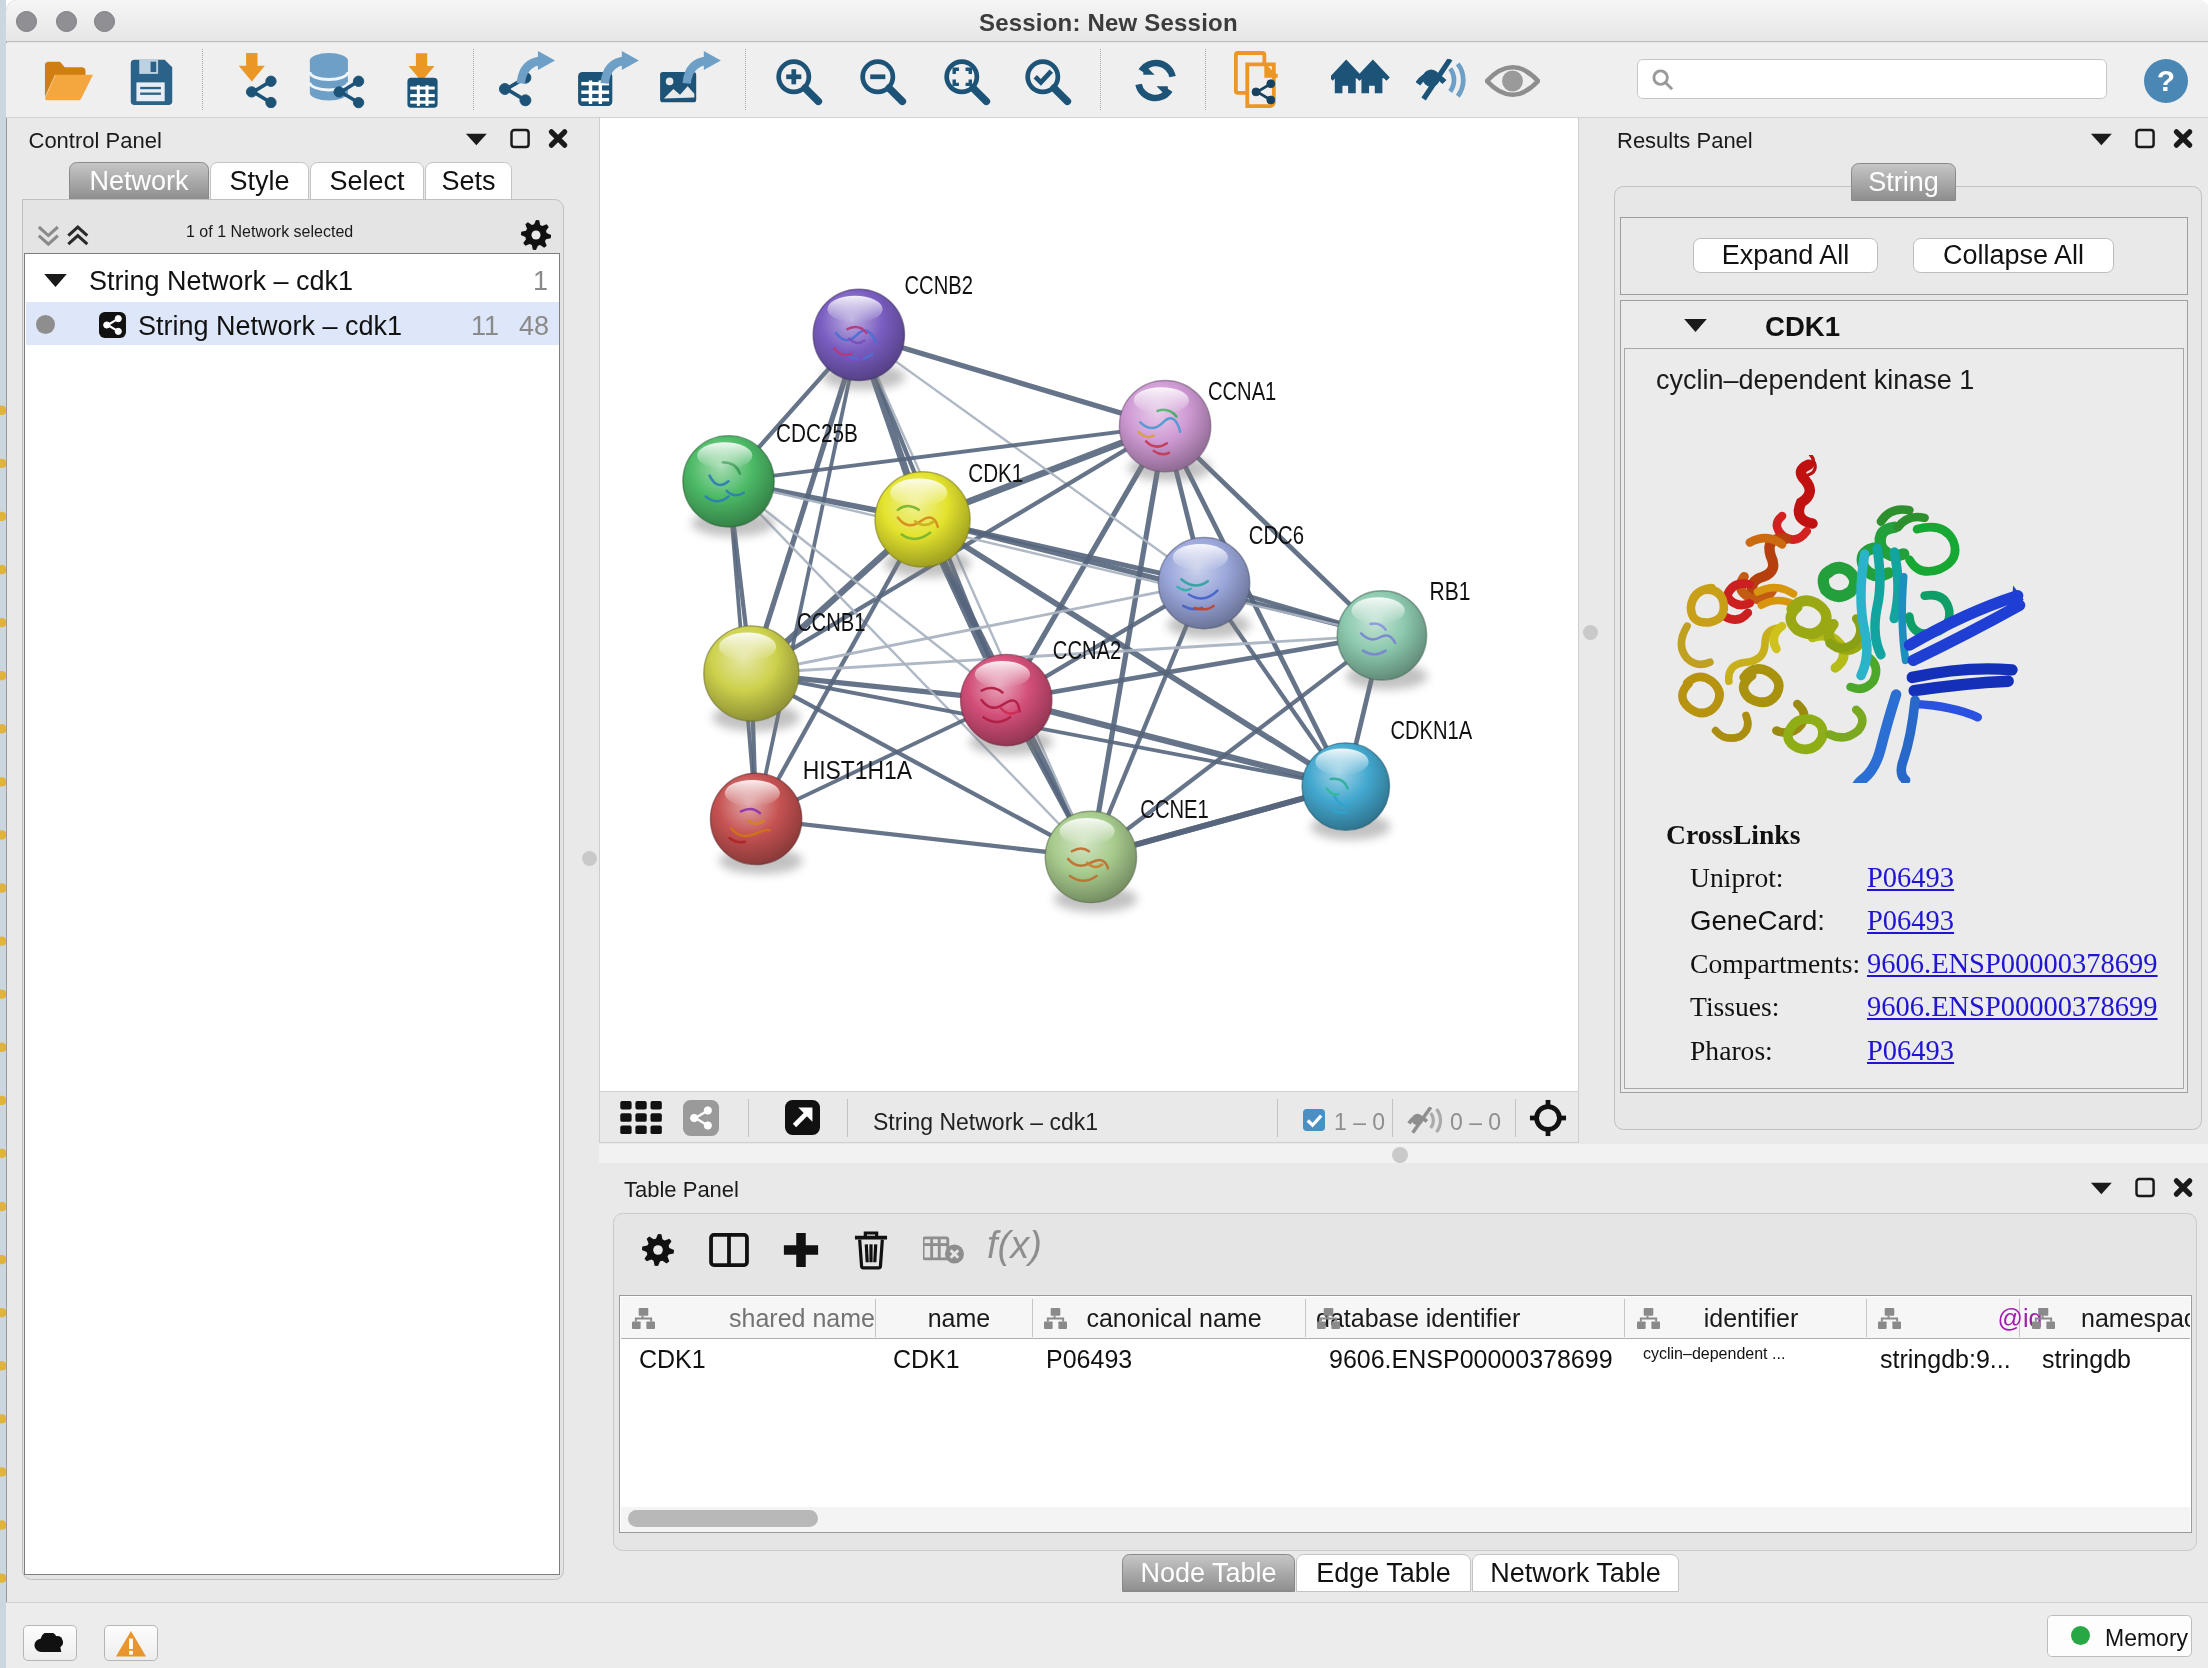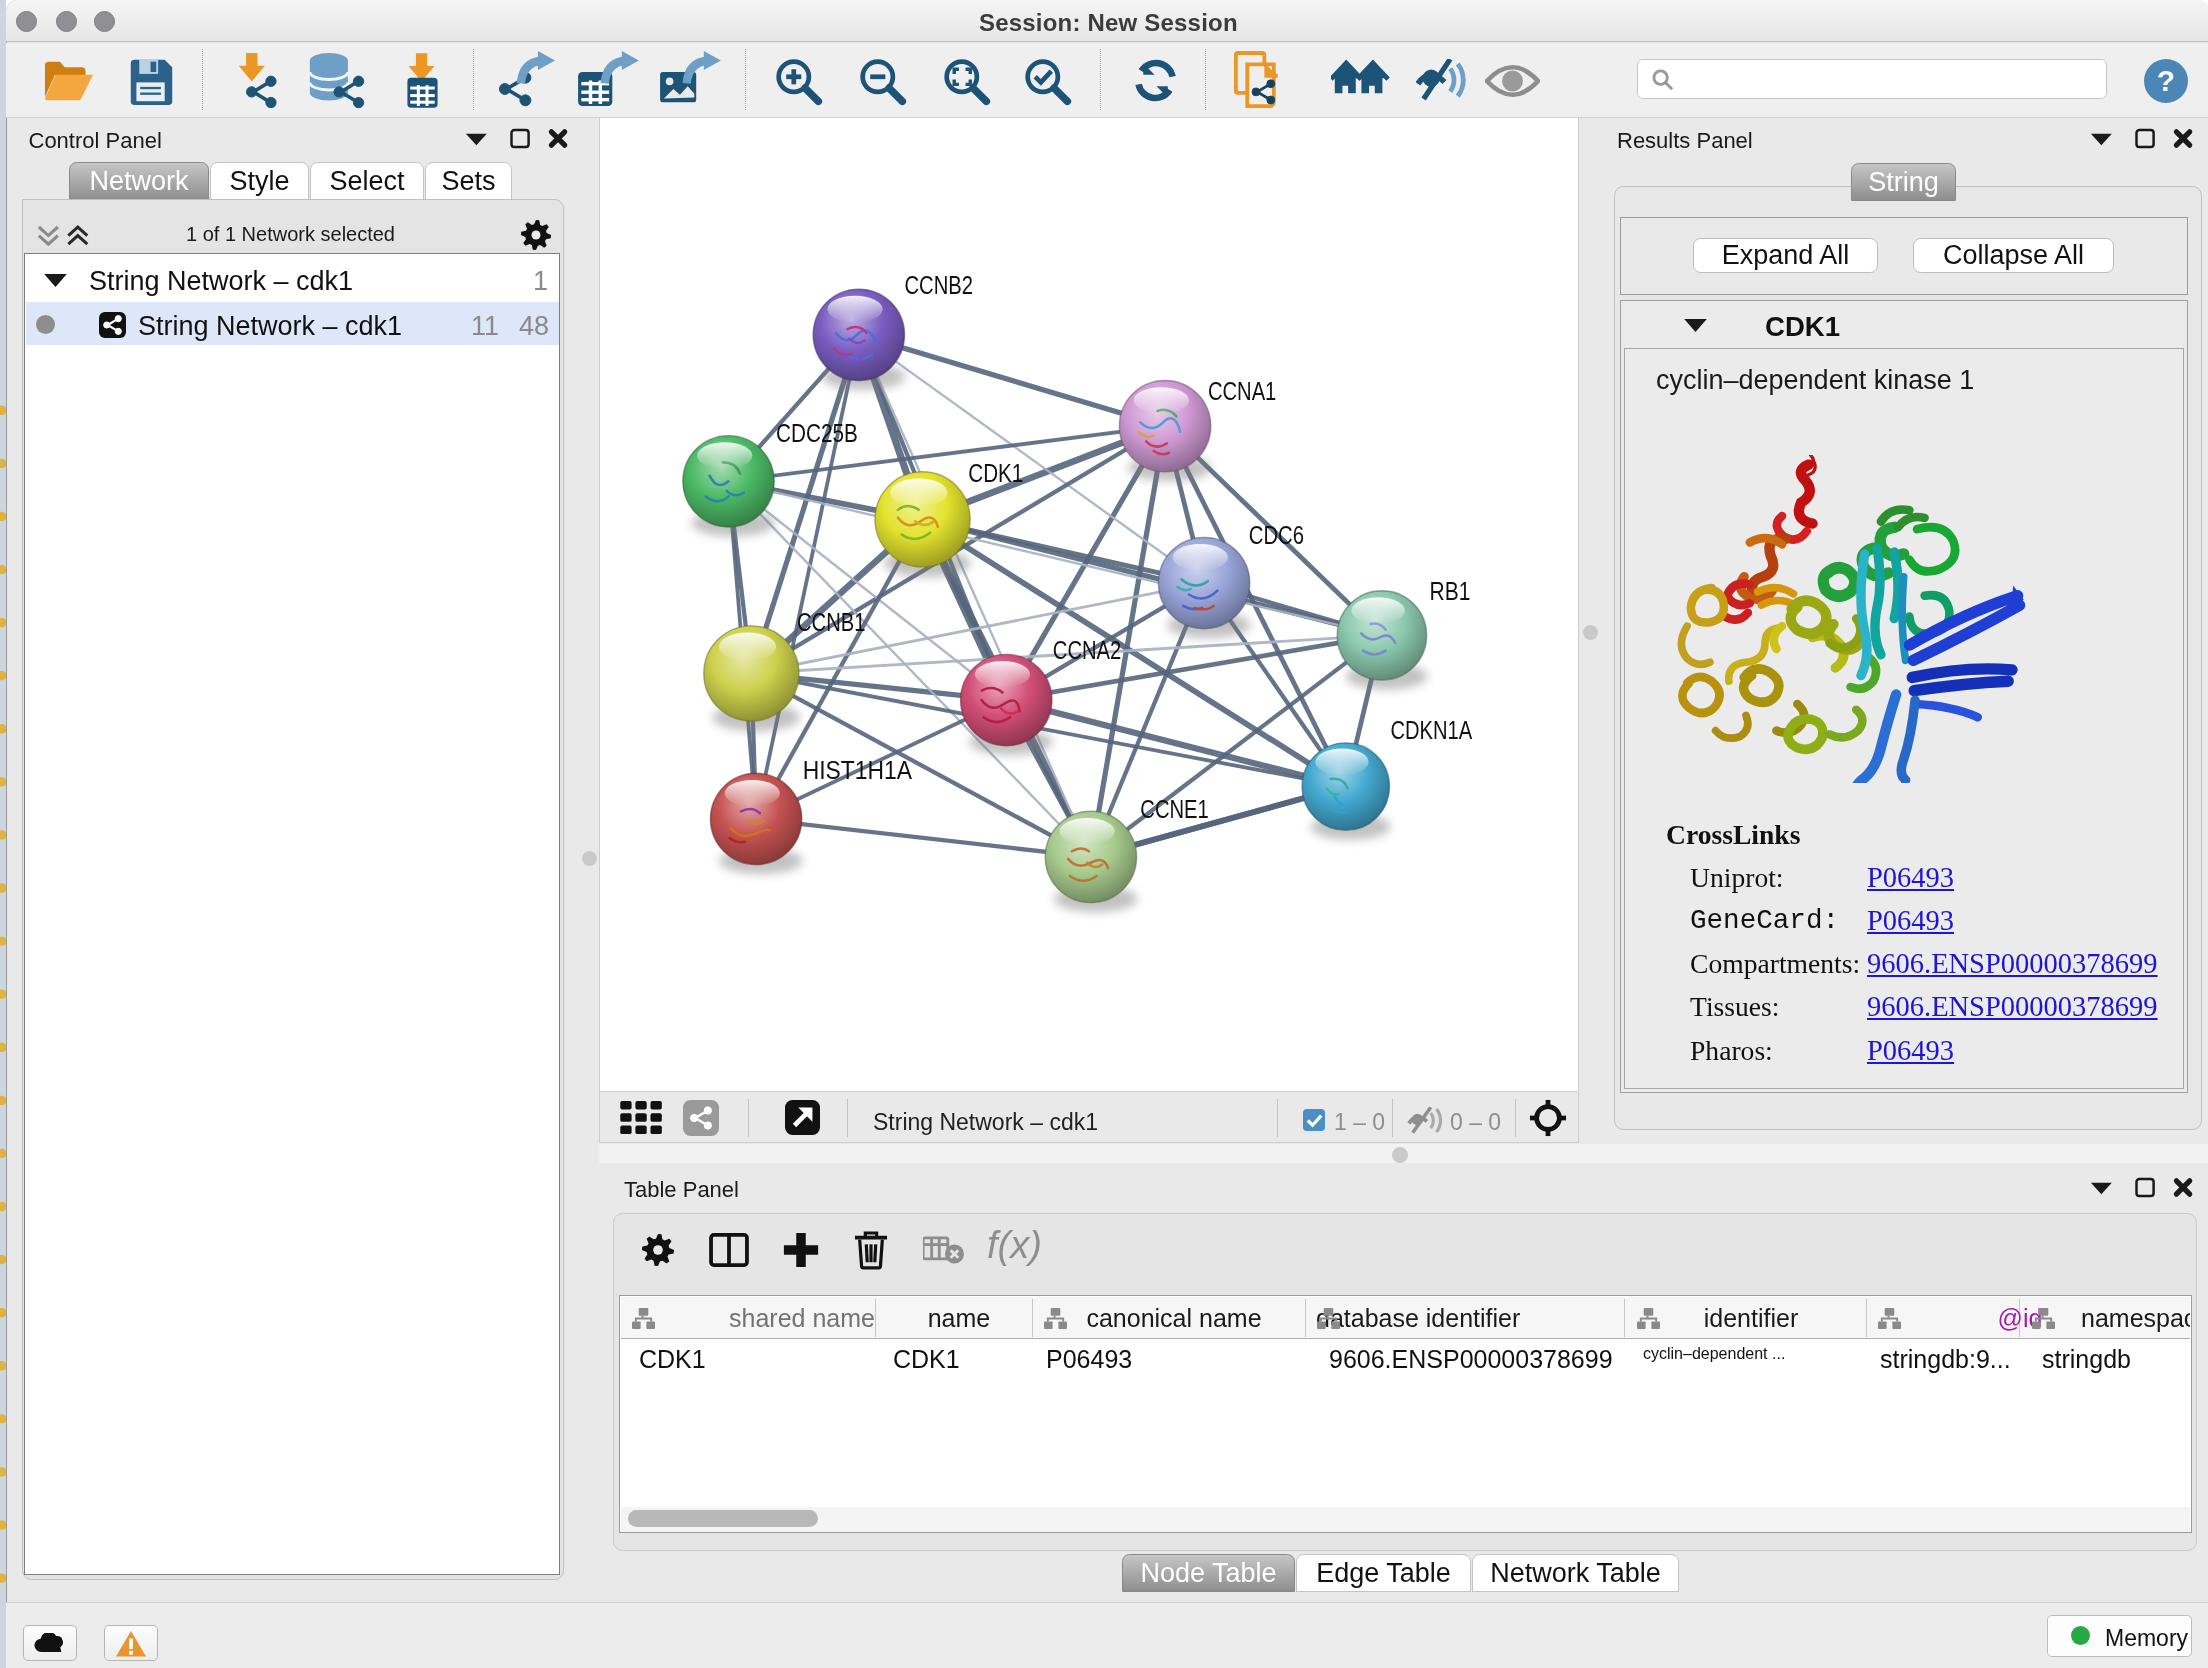--- a/index.html
+++ b/index.html
@@ -236,21 +236,21 @@
 <svg class="abs" style="left:36px;top:224px" width="57" height="25" viewBox="0 0 60 26">
     <g fill="none" stroke="#8a8a8a" stroke-width="3.2">
       <path d="M3,3 l10,9 10,-9"></path>
       <path d="M3,12 l10,9 10,-9"></path>
     </g>
     <g fill="none" stroke="#2a2a2a" stroke-width="3.2">
       <path d="M34,12 l10,-9 10,9"></path>
       <path d="M34,21 l10,-9 10,9"></path>
     </g>
   </svg>
-<div class="abs" style="left:186px;top:223px;font-size:20px;color:#1a1a1a">1 of 1 Network selected</div>
+<div class="abs" style="left:186px;top:223px;font-size:16px;color:#1a1a1a">1 of 1 Network selected</div>
 <svg class="abs" style="left:519px;top:218px" width="34" height="34" viewBox="0 0 36 36">
     <path d="M34.0,18.0 L33.6,21.4 L28.6,22.4 L27.5,24.6 L29.3,29.3 L26.6,31.5 L22.4,28.6 L20.0,29.3 L18.0,34.0 L14.6,33.6 L13.6,28.6 L11.4,27.5 L6.7,29.3 L4.5,26.6 L7.4,22.4 L6.7,20.0 L2.0,18.0 L2.4,14.6 L7.4,13.6 L8.5,11.4 L6.7,6.7 L9.4,4.5 L13.6,7.4 L16.0,6.7 L18.0,2.0 L21.4,2.4 L22.4,7.4 L24.6,8.5 L29.3,6.7 L31.5,9.4 L28.6,13.6 L29.3,16.0 Z" fill="#111"></path>
     <circle cx="18" cy="18" r="4.8" fill="#e9e9e9"></circle>
   </svg>
 <div class="abs" style="left:24px;top:253px;width:536px;height:1322px;background:#fff;border:1.9px solid #7e7e7e"></div>
 <svg class="abs" style="left:42px;top:272px" width="27" height="17" viewBox="0 0 28 18">
     <path d="M2,2 h24 l-12,14 z" fill="#1a1a1a"></path>
   </svg>
 <div class="abs" style="left:89px;top:266px;font-size:27px;color:#111">String Network – cdk1</div>
 <div class="abs" style="left:533px;top:266px;font-size:27px;color:#8a8a8a">1</div>
@@ -603,21 +603,21 @@
     <path d="M252,200 Q310,166 366,148 M256,216 Q314,188 368,158" fill="none" stroke="#1f3fd4" stroke-width="12" stroke-linecap="round"></path>
     <path d="M255,234 Q310,222 360,226 M257,248 Q310,240 356,238" fill="none" stroke="#1430b8" stroke-width="12" stroke-linecap="round"></path>
     <path d="M258,262 q40,2 66,14" fill="none" stroke="#2a51e0" stroke-width="9" stroke-linecap="round"></path>
     <path d="M362,140 L371,152 L360,166 Z" fill="none" stroke="#1f3fd4" stroke-width="2" stroke-linecap="round"></path>
     <path d="M238,252 q-10,32 -16,56 q-6,24 -20,34 q-12,10 -2,18 q14,8 28,-6" fill="none" stroke="#2b6fd4" stroke-width="11" stroke-linecap="round"></path>
     <path d="M258,258 q-4,38 -12,62 q-6,16 2,22" fill="none" stroke="#2868c8" stroke-width="10" stroke-linecap="round"></path>
   </svg>
 <div class="abs" style="left:1666px;top:819px;font-family:'Liberation Serif', serif;font-size:27.6px;font-weight:bold;color:#111">CrossLinks</div>
 <div class="abs" style="left:1690px;top:862px;font-family:'Liberation Serif', serif;font-size:27.6px;color:#111">Uniprot:</div>
 <div class="abs" style="left:1867px;top:862px;font-family:'Liberation Serif', serif;font-size:28.5px;color:#2015d2;text-decoration:underline">P06493</div>
-<div class="abs" style="left:1690px;top:905px;font-family:Liberation Mono, monospace;font-size:27.6px;color:#111">GeneCard:</div>
+<div class="abs" style="left:1690px;top:905px;font-family:Liberation Sans, sans-serif;font-size:27.6px;color:#111">GeneCard:</div>
 <div class="abs" style="left:1867px;top:905px;font-family:'Liberation Serif', serif;font-size:28.5px;color:#2015d2;text-decoration:underline">P06493</div>
 <div class="abs" style="left:1690px;top:948px;font-family:'Liberation Serif', serif;font-size:27.6px;color:#111">Compartments:</div>
 <div class="abs" style="left:1867px;top:948px;font-family:'Liberation Serif', serif;font-size:28.5px;color:#2015d2;text-decoration:underline">9606.ENSP00000378699</div>
 <div class="abs" style="left:1690px;top:991px;font-family:'Liberation Serif', serif;font-size:27.6px;color:#111">Tissues:</div>
 <div class="abs" style="left:1867px;top:991px;font-family:'Liberation Serif', serif;font-size:28.5px;color:#2015d2;text-decoration:underline">9606.ENSP00000378699</div>
 <div class="abs" style="left:1690px;top:1035px;font-family:'Liberation Serif', serif;font-size:27.6px;color:#111">Pharos:</div>
 <div class="abs" style="left:1867px;top:1035px;font-family:'Liberation Serif', serif;font-size:28.5px;color:#2015d2;text-decoration:underline">P06493</div>
 <div class="abs" style="left:624px;top:1177px;font-size:22px;color:#1a1a1a">Table Panel</div>
 <svg style="position:absolute;left:2089px;top:1176px" width="114" height="23" viewBox="0 0 120 24">
     <path d="M2,7 h22 l-11,12 z" fill="#1a1a1a"></path>

